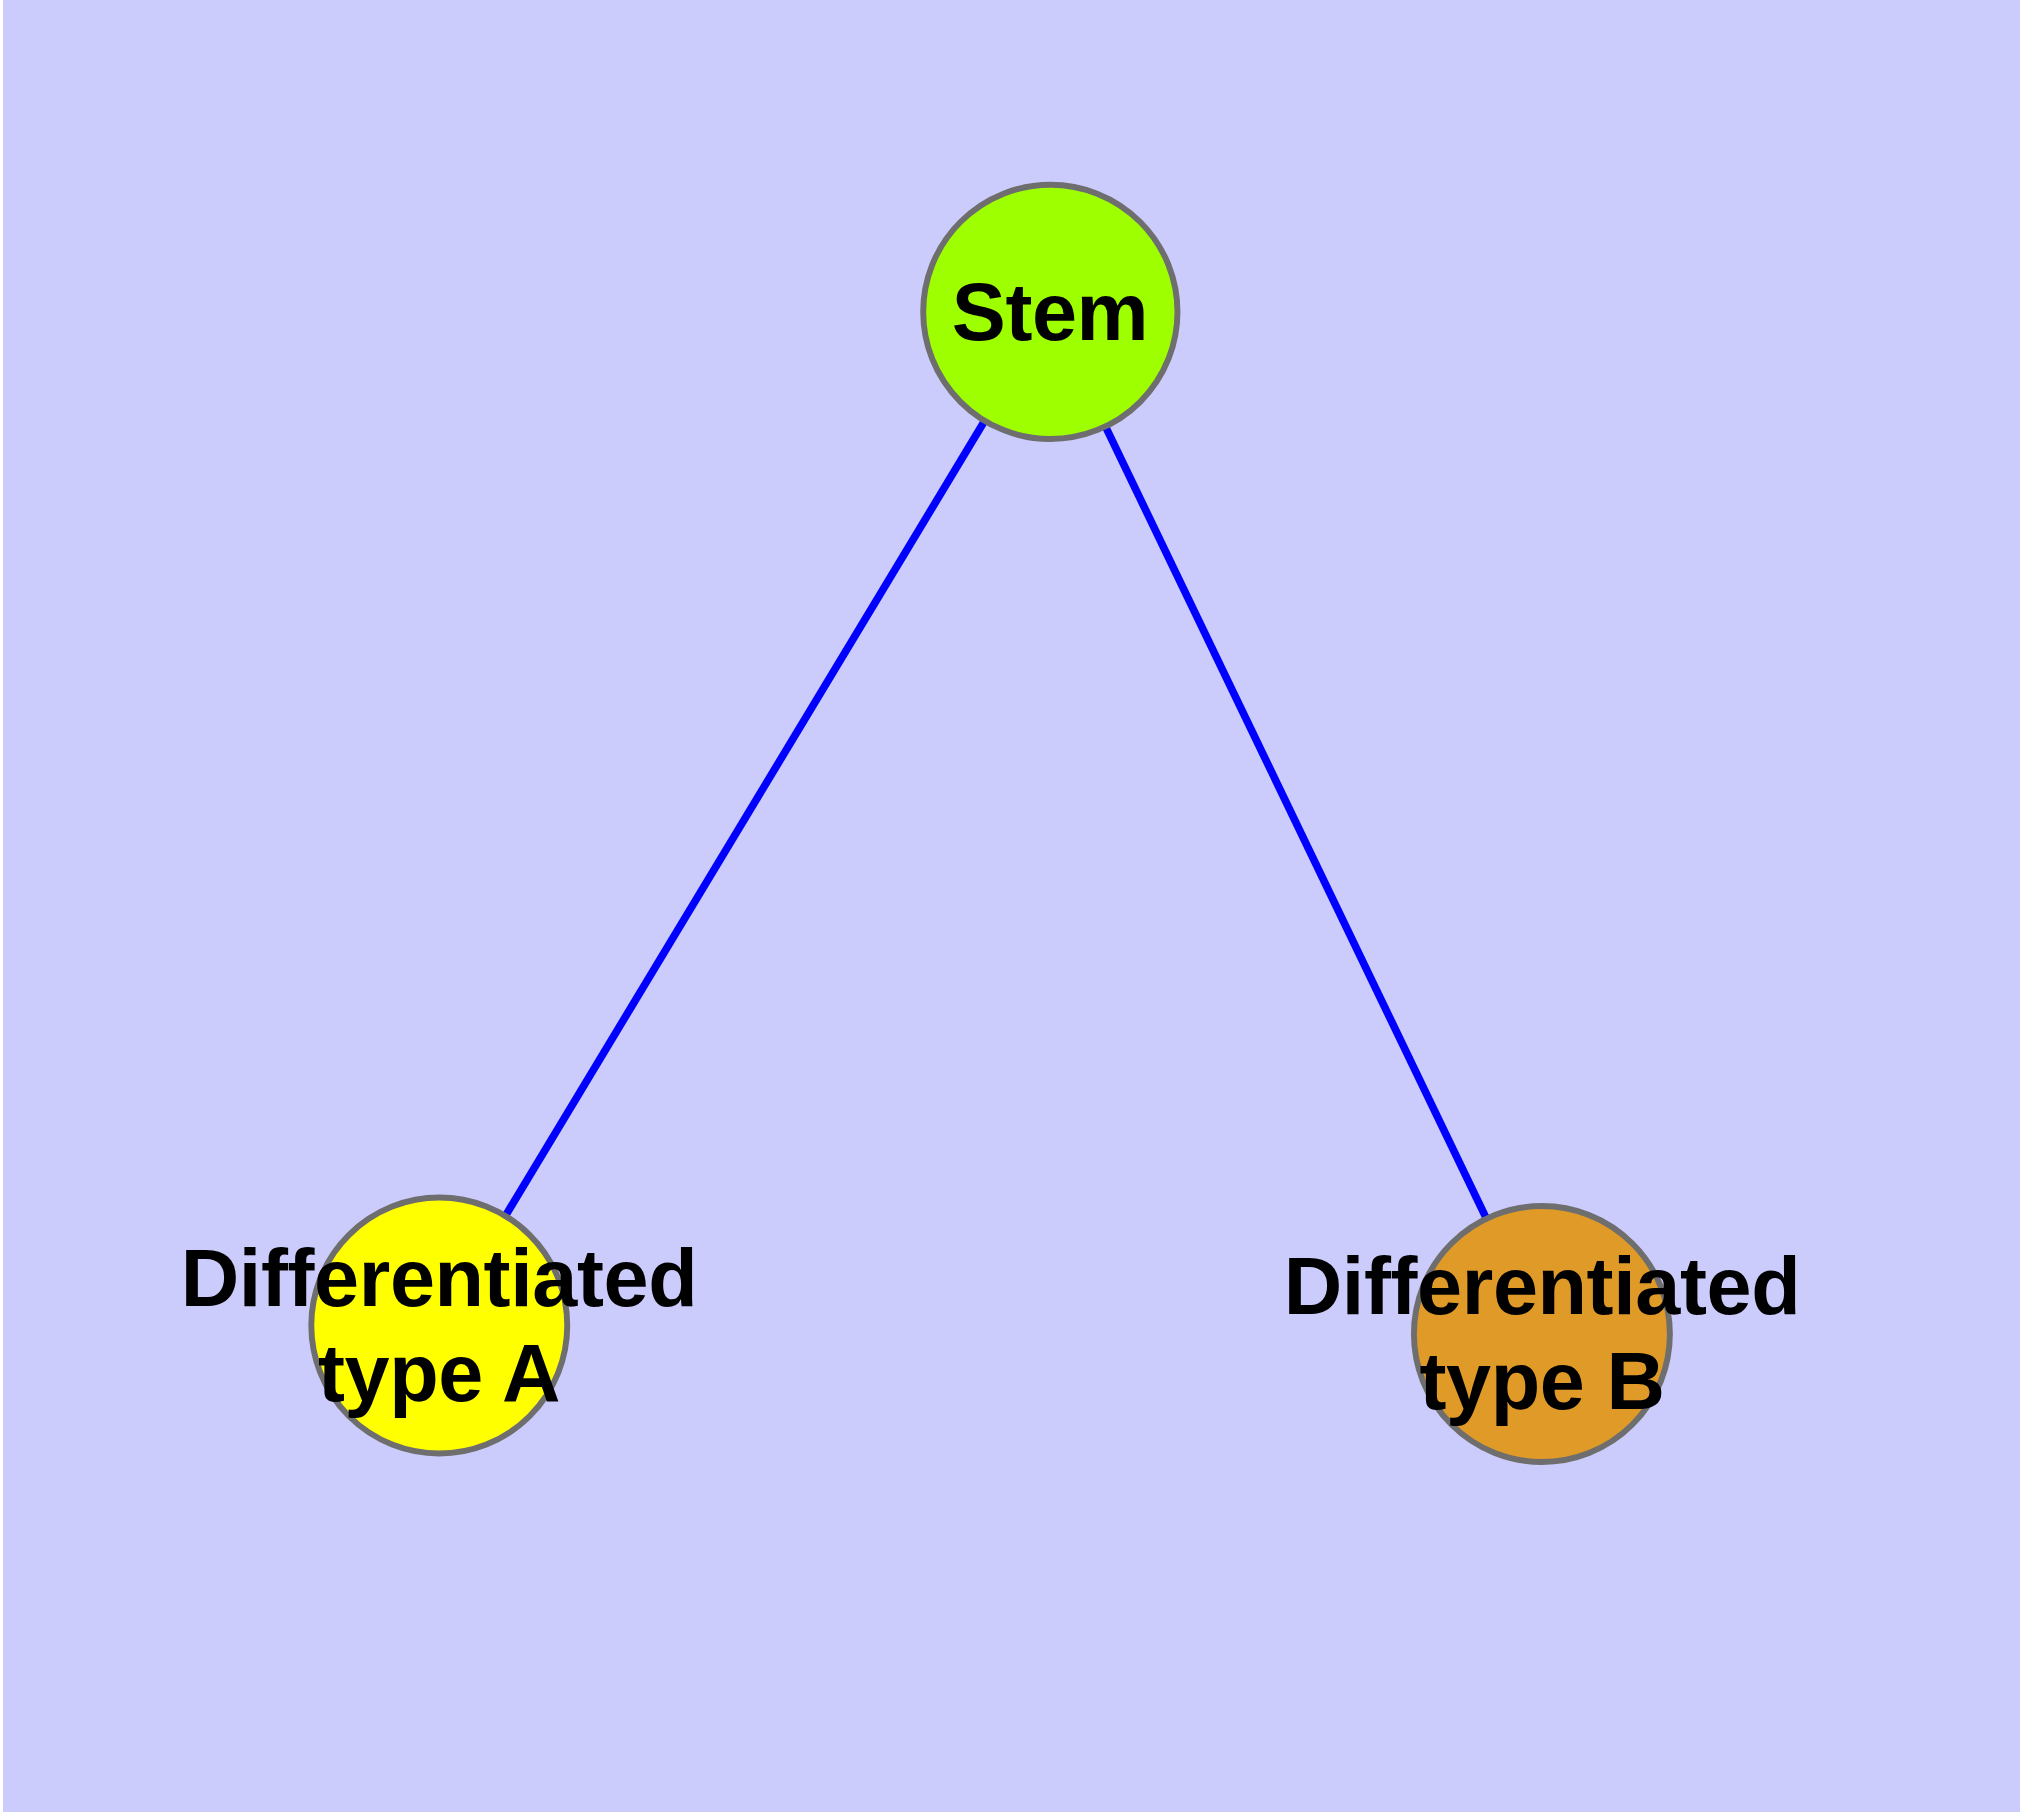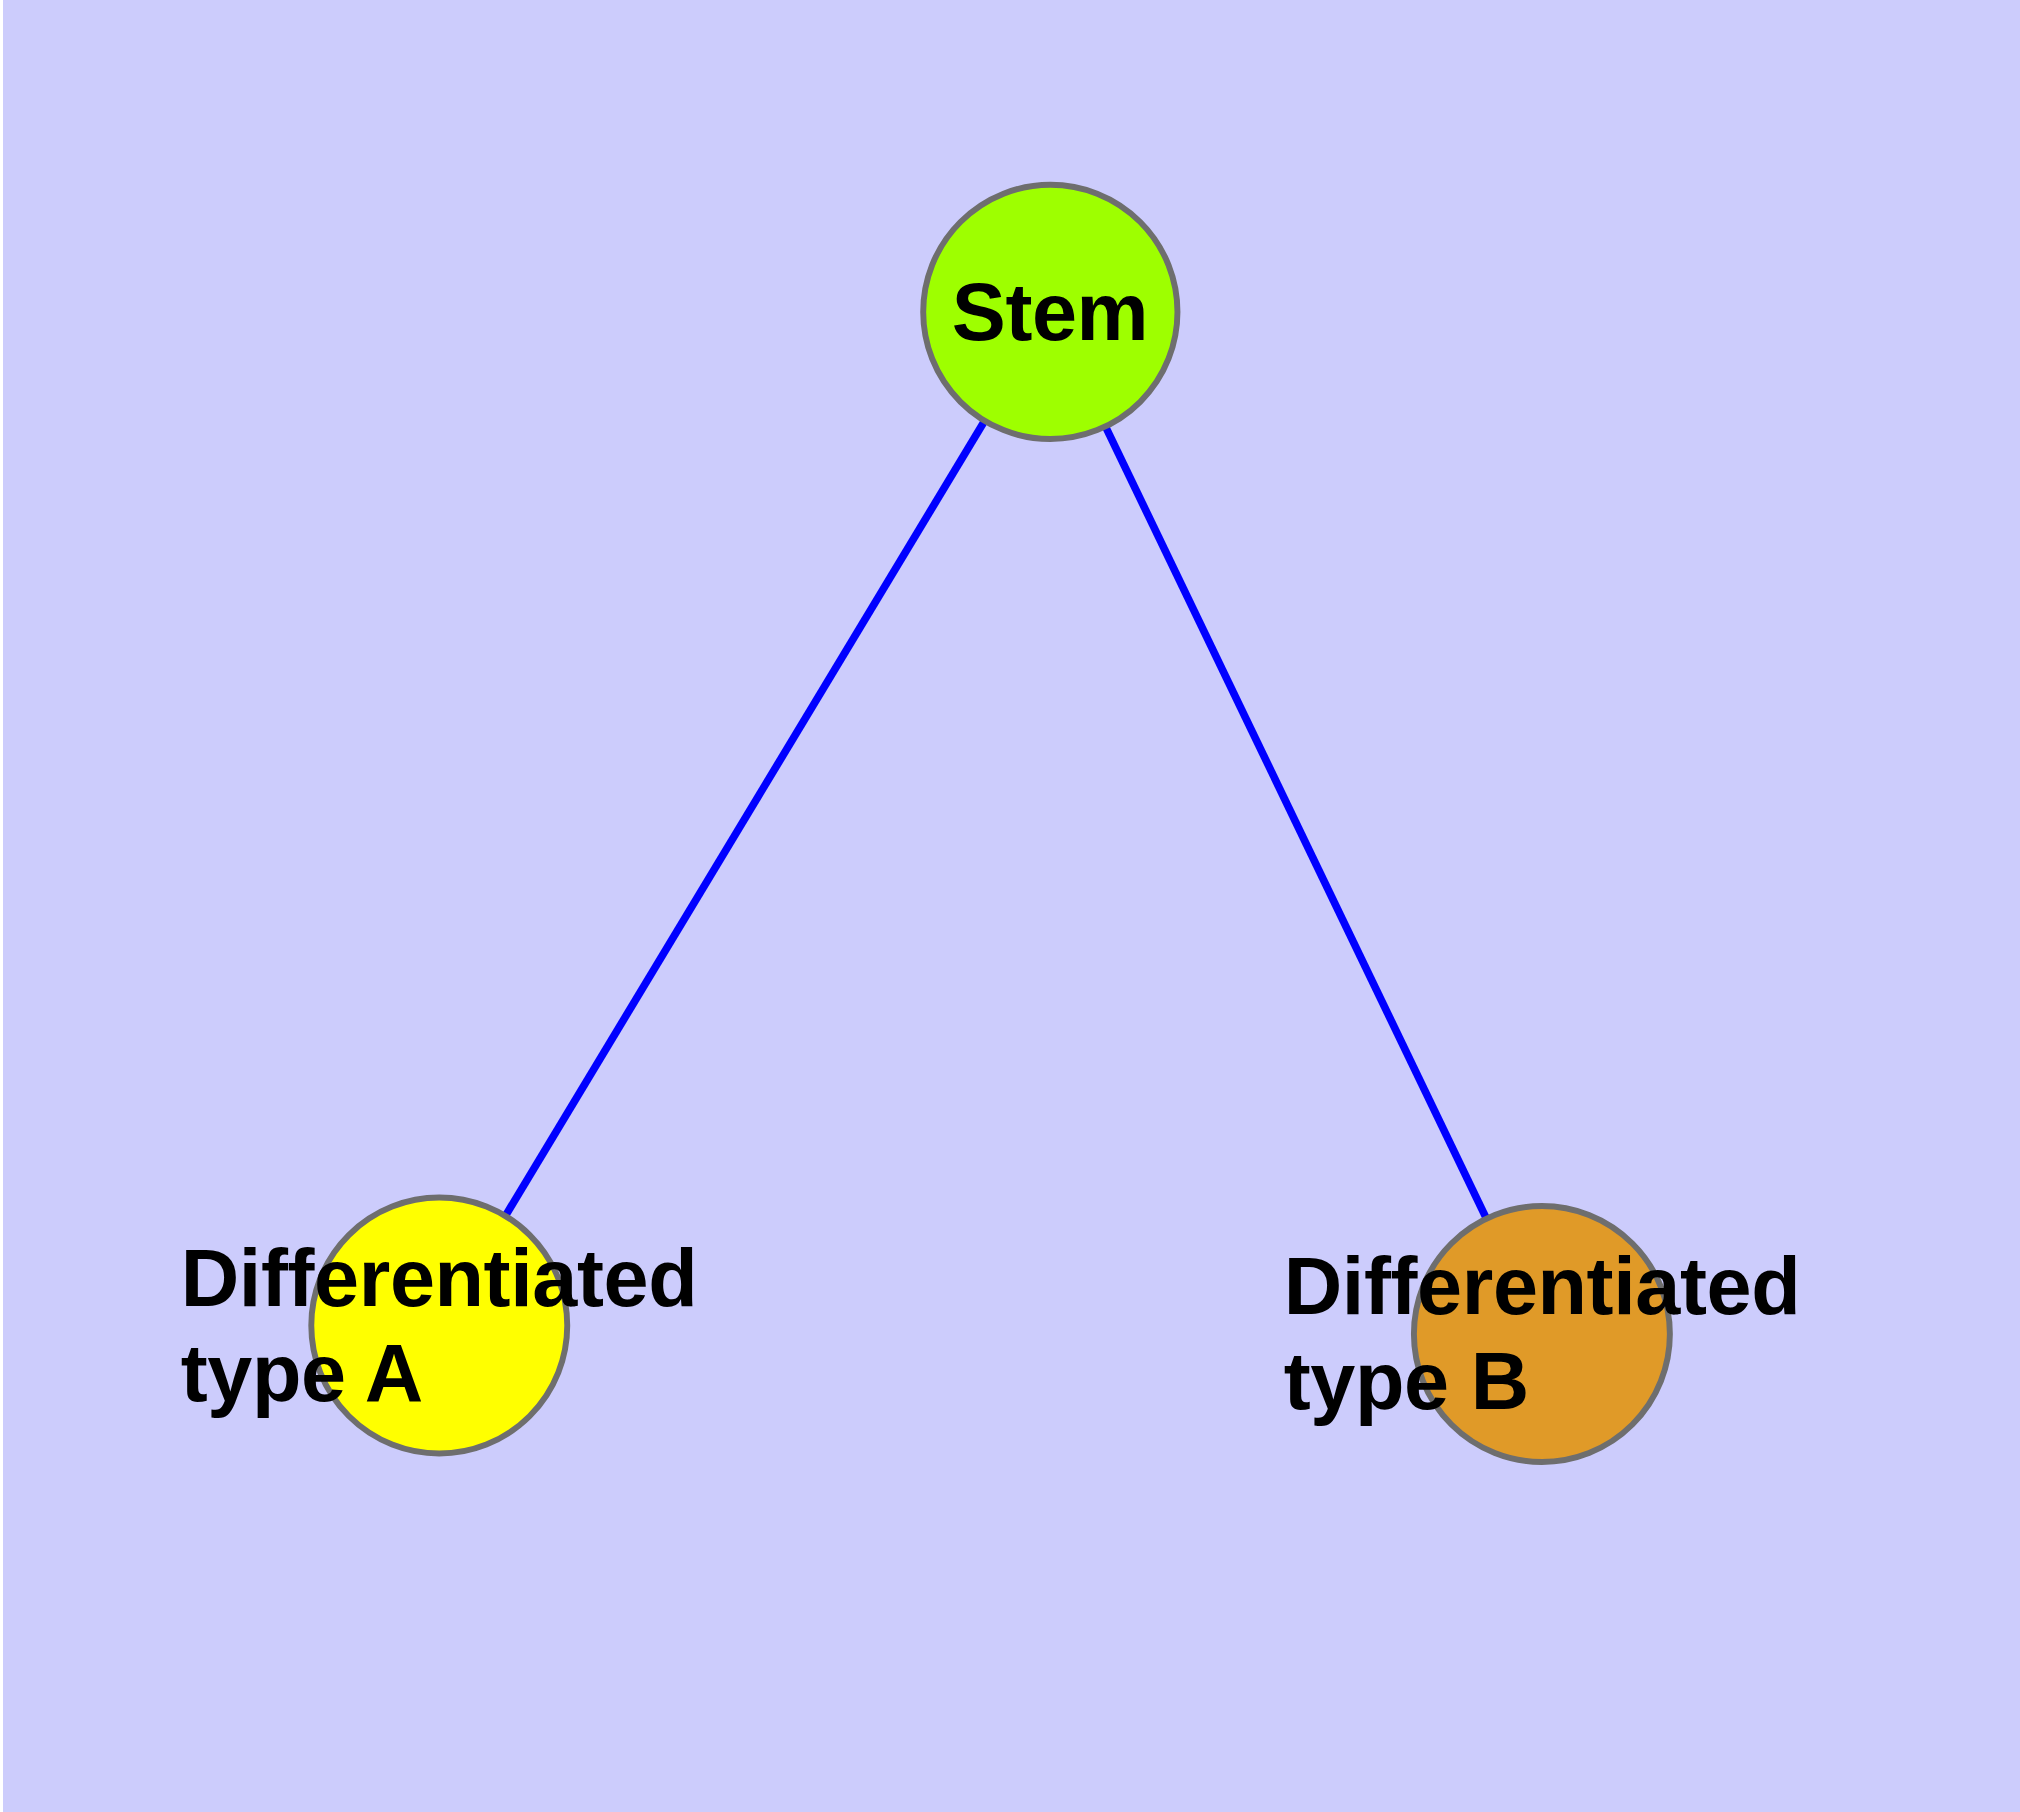--- a/index.html
+++ b/index.html
@@ -38,20 +38,21 @@
     stroke: #0000ff;
     stroke-width: 9;
     stroke-linecap: butt;
   }
   .node-label {
     position: absolute;
     color: #000000;
     font-weight: bold;
     font-size: 81px;
     line-height: 95px;
+    text-align: center;
     white-space: pre;
     letter-spacing: -0.4px;
     transform: translate(-50%, -50%);
     pointer-events: none;
   }
 </style>
 </head>
 <body>
 
 <div id="canvas">

